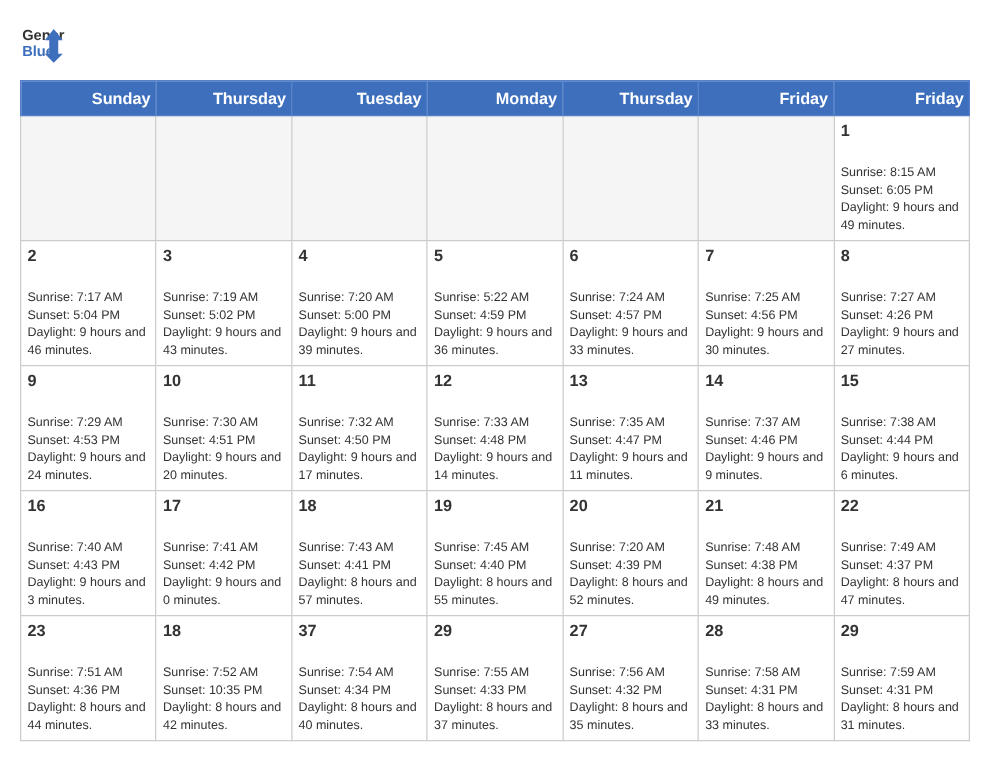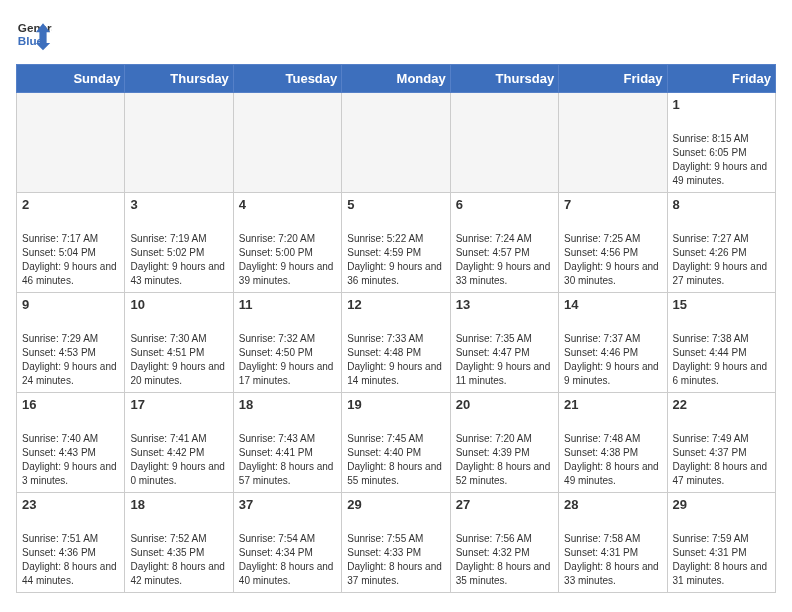--- a/index.html
+++ b/index.html
@@ -263,21 +263,21 @@
       <tr>
         <td>
           <div class="day-number">23</div>
           <div class="day-info">Sunrise: 7:51 AM
 Sunset: 4:36 PM
 Daylight: 8 hours and 44 minutes.</div>
         </td>
         <td>
           <div class="day-number">18</div>
           <div class="day-info">Sunrise: 7:52 AM
-Sunset: 4:35 PM
+Sunset: 10:35 PM
 Daylight: 8 hours and 42 minutes.</div>
         </td>
         <td>
           <div class="day-number">37</div>
           <div class="day-info">Sunrise: 7:54 AM
 Sunset: 4:34 PM
 Daylight: 8 hours and 40 minutes.</div>
         </td>
         <td>
           <div class="day-number">29</div>

